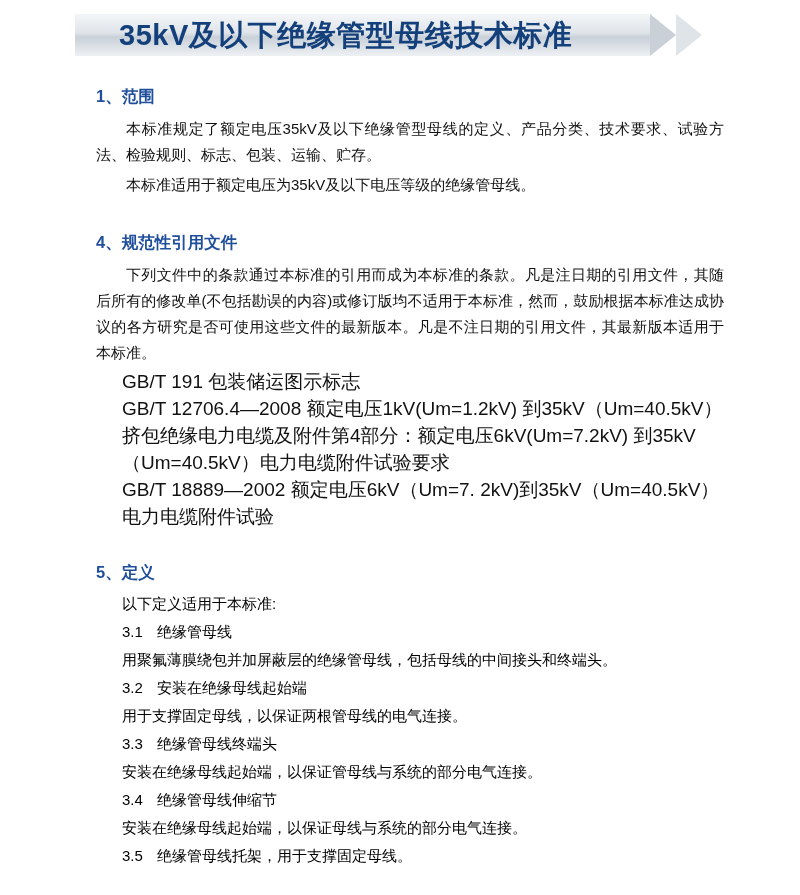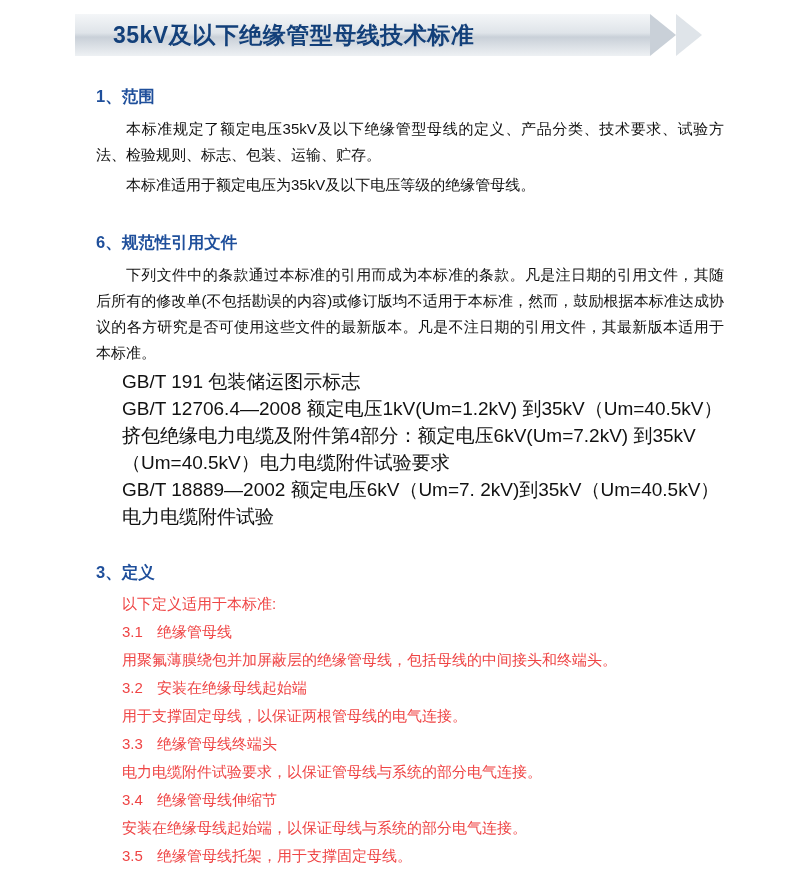--- a/index.html
+++ b/index.html
@@ -50,25 +50,25 @@
     left: 676px;
     top: 0;
     width: 0;
     height: 0;
     border-top: 21px solid transparent;
     border-bottom: 21px solid transparent;
     border-left: 26px solid #dfe4e9;
   }
   .banner-title {
     position: absolute;
-    left: 113px;
+    left: 119px;
     top: 0;
     height: 42px;
     line-height: 42px;
-    font-size: 23px;
+    font-size: 29px;
     font-weight: bold;
     color: #13407a;
     letter-spacing: 0.5px;
     white-space: nowrap;
   }
 
   
   .content {
     position: absolute;
     left: 0;
@@ -103,21 +103,21 @@
     margin-left: 122px;
     margin-right: 66px;
     color: #111;
   }
 
   .def-line {
     font-size: 15px;
     line-height: 28px;
     margin-left: 122px;
     margin-right: 66px;
-    color: #ef4444;
+    color: #000000;
   }
   .def-title { font-weight: normal; }
 
   .modelno {
     font-size: 15px;
     line-height: 24px;
     margin-left: 62px;
     color: #111;
   }
 
@@ -175,48 +175,48 @@
   </div>
 
   <div class="content">
 
     <div class="sec-head first">1、范围</div>
     <div class="block justify">
       <p class="para indent2">本标准规定了额定电压35kV及以下绝缘管型母线的定义、产品分类、技术要求、试验方法、检验规则、标志、包装、运输、贮存。</p>
       <p class="para indent2">本标准适用于额定电压为35kV及以下电压等级的绝缘管母线。</p>
     </div>
 
-    <div class="sec-head">6、规范性引用文件</div>
+    <div class="sec-head">4、规范性引用文件</div>
     <div class="block justify">
       <p class="para indent2">下列文件中的条款通过本标准的引用而成为本标准的条款。凡是注日期的引用文件，其随后所有的修改单(不包括勘误的内容)或修订版均不适用于本标准，然而，鼓励根据本标准达成协议的各方研究是否可使用这些文件的最新版本。凡是不注日期的引用文件，其最新版本适用于本标准。</p>
     </div>
     <div class="ref-line">GB/T 191  包装储运图示标志</div>
     <div class="ref-line">GB/T 12706.4—2008  额定电压1kV(Um=1.2kV)  到35kV（Um=40.5kV）挤包绝缘电力电缆及附件第4部分：额定电压6kV(Um=7.2kV)  到35kV（Um=40.5kV）电力电缆附件试验要求</div>
     <div class="ref-line">GB/T 18889—2002  额定电压6kV（Um=7. 2kV)到35kV（Um=40.5kV）电力电缆附件试验</div>
 
-    <div class="sec-head">3、定义</div>
+    <div class="sec-head">5、定义</div>
     <div class="def-line">以下定义适用于本标准:</div>
 
     <div class="def-line">
       <span>3.1</span>
       <span class="def-title" style="margin-left:10px">绝缘管母线</span>
     </div>
     <div class="def-line">用聚氟薄膜绕包并加屏蔽层的绝缘管母线，包括母线的中间接头和终端头。</div>
 
     <div class="def-line">
       <span>3.2</span>
       <span class="def-title" style="margin-left:10px">安装在绝缘母线起始端</span>
     </div>
     <div class="def-line">用于支撑固定母线，以保证两根管母线的电气连接。</div>
 
     <div class="def-line">
       <span>3.3</span>
       <span class="def-title" style="margin-left:10px">绝缘管母线终端头</span>
     </div>
-    <div class="def-line">电力电缆附件试验要求，以保证管母线与系统的部分电气连接。</div>
+    <div class="def-line">安装在绝缘母线起始端，以保证管母线与系统的部分电气连接。</div>
 
     <div class="def-line">
       <span>3.4</span>
       <span class="def-title" style="margin-left:10px">绝缘管母线伸缩节</span>
     </div>
     <div class="def-line">安装在绝缘母线起始端，以保证母线与系统的部分电气连接。</div>
 
     <div class="def-line">
       <span>3.5</span>
       <span class="def-title" style="margin-left:10px">绝缘管母线托架，用于支撑固定母线。</span>

